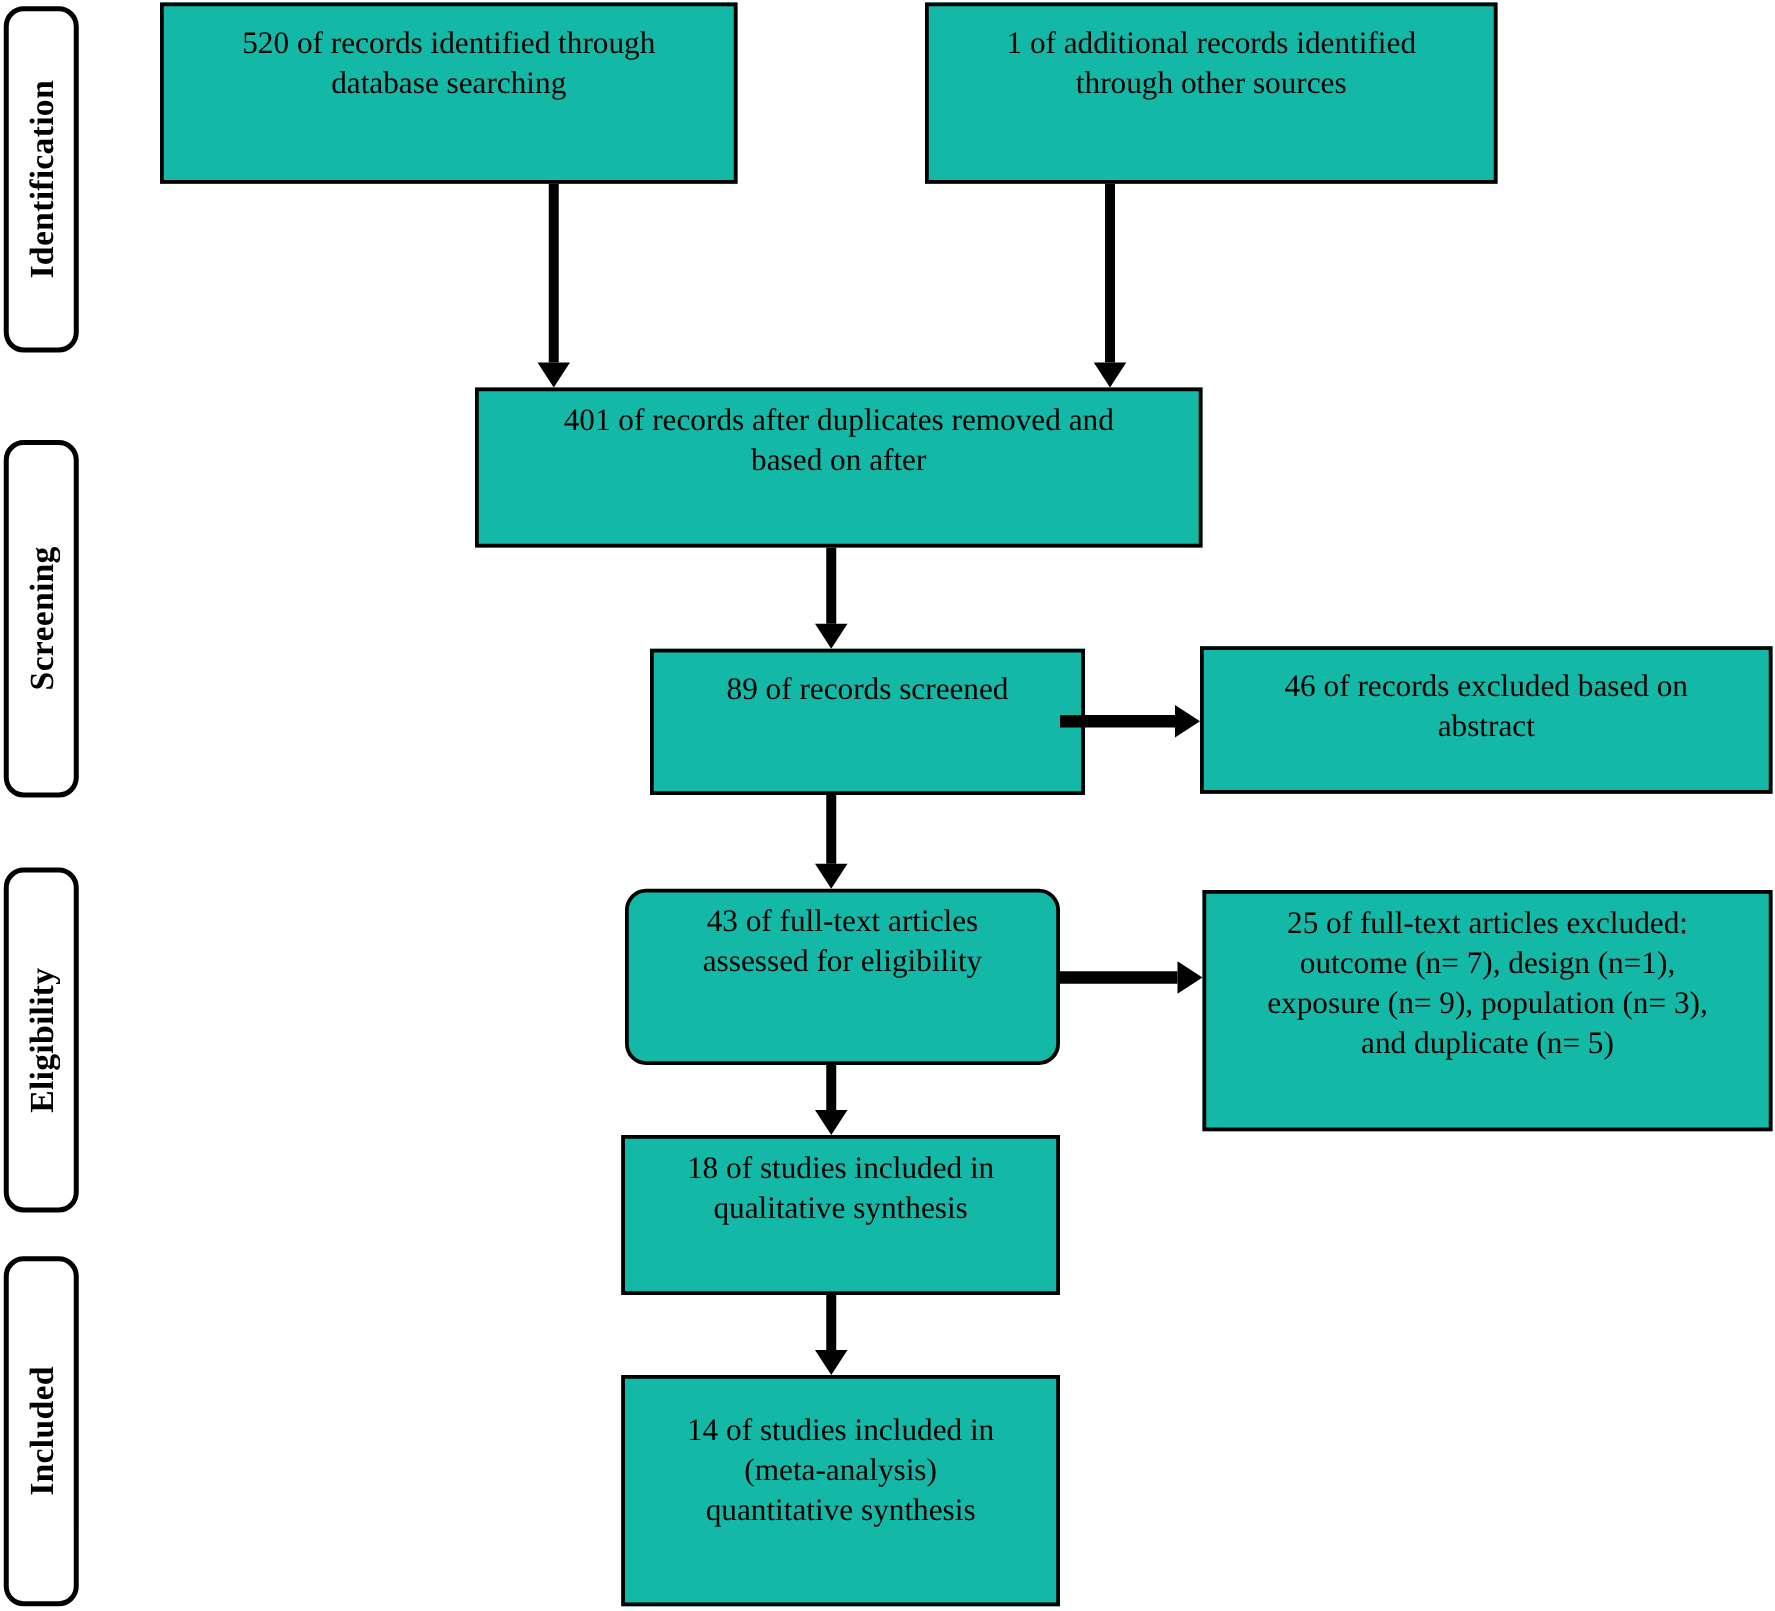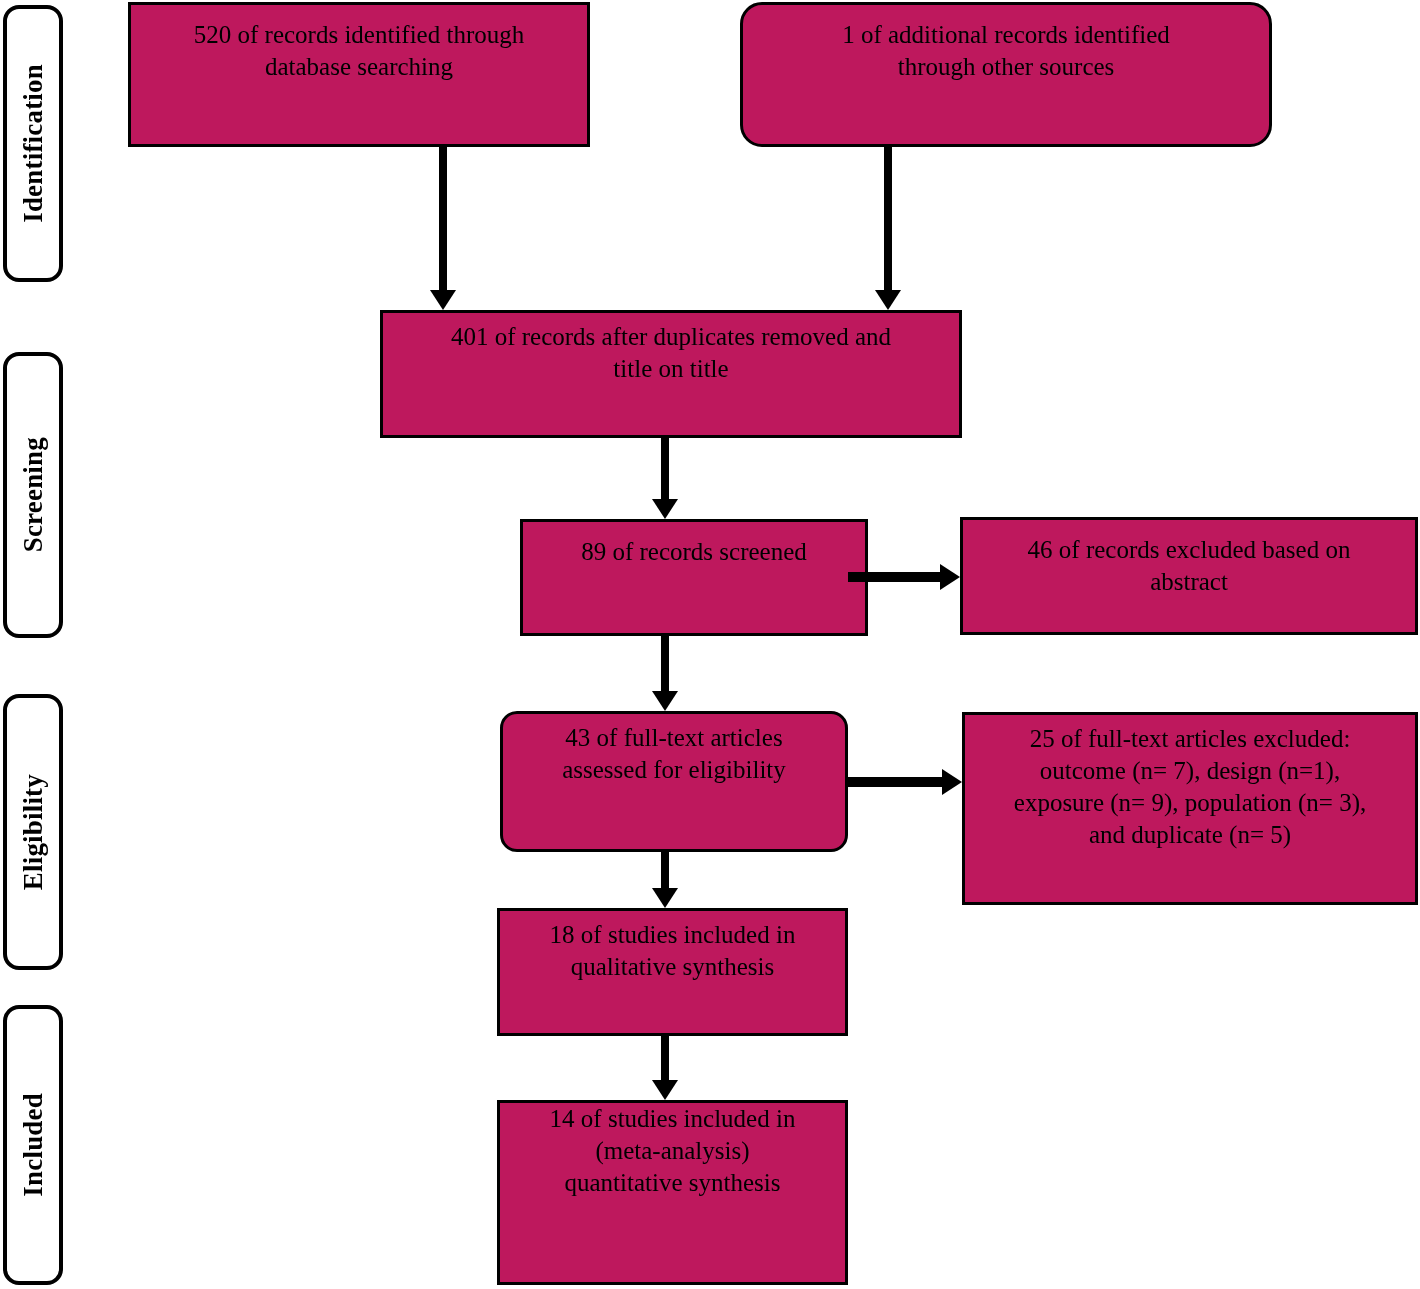--- a/index.html
+++ b/index.html
@@ -35,32 +35,32 @@
     font-size: 27px;
     letter-spacing: 0.2px;
     line-height: 1;
     white-space: nowrap;
   }
 
   
   .box {
     position: absolute;
     border: 3px solid #000;
-    background: #be185d;
+    background: #14b8a6;
     box-sizing: border-box;
     text-align: center;
     font-size: 25px;
     line-height: 1.28;
   }
   .box .inner {
     padding: 0 12px;
   }
   .box.pad-top-sm .inner { padding-top: 14px; }
   .box.pad-top-md .inner { padding-top: 8px; }
-  .box.pad-top-lg .inner { }
+  .box.pad-top-lg .inner { padding-top: 26px; }
 
   
   .varrow {
     position: absolute;
     width: 0;
   }
   .varrow .shaft {
     position: absolute;
     left: -4px;
     top: 0;
@@ -119,41 +119,41 @@
     <span class="vtext">Included</span>
   </div>
 
   <div class="box pad-top-sm" style="left:128px; top:2px; width:462px; height:145px;">
     <div class="inner">
       <div>520 of records identified through</div>
       <div>database searching</div>
     </div>
   </div>
 
-  <div class="box pad-top-sm" style="left:740px; top:2px; width:532px; height:145px;border-radius:22px;">
+  <div class="box pad-top-sm" style="left:740px; top:2px; width:458px; height:145px;">
     <div class="inner">
       <div>1 of additional records identified</div>
       <div>through other sources</div>
     </div>
   </div>
 
   <div class="varrow" style="left:443px; top:147px; height:163px;">
     <div class="shaft" style="height:143px;"></div>
     <div class="head" style="top:143px;"></div>
   </div>
 
   <div class="varrow" style="left:888px; top:147px; height:163px;">
     <div class="shaft" style="height:143px;"></div>
     <div class="head" style="top:143px;"></div>
   </div>
 
   <div class="box pad-top-md" style="left:380px; top:310px; width:582px; height:128px;">
     <div class="inner">
       <div>401 of records after duplicates removed and</div>
-      <div>title on title</div>
+      <div>based on after</div>
     </div>
   </div>
 
   <div class="varrow" style="left:665px; top:438px; height:81px;">
     <div class="shaft" style="height:61px;"></div>
     <div class="head" style="top:61px;"></div>
   </div>
 
   <div class="box pad-top-sm" style="left:500px; top:519px; width:348px; height:117px;margin-left:20px;">
     <div class="inner">

